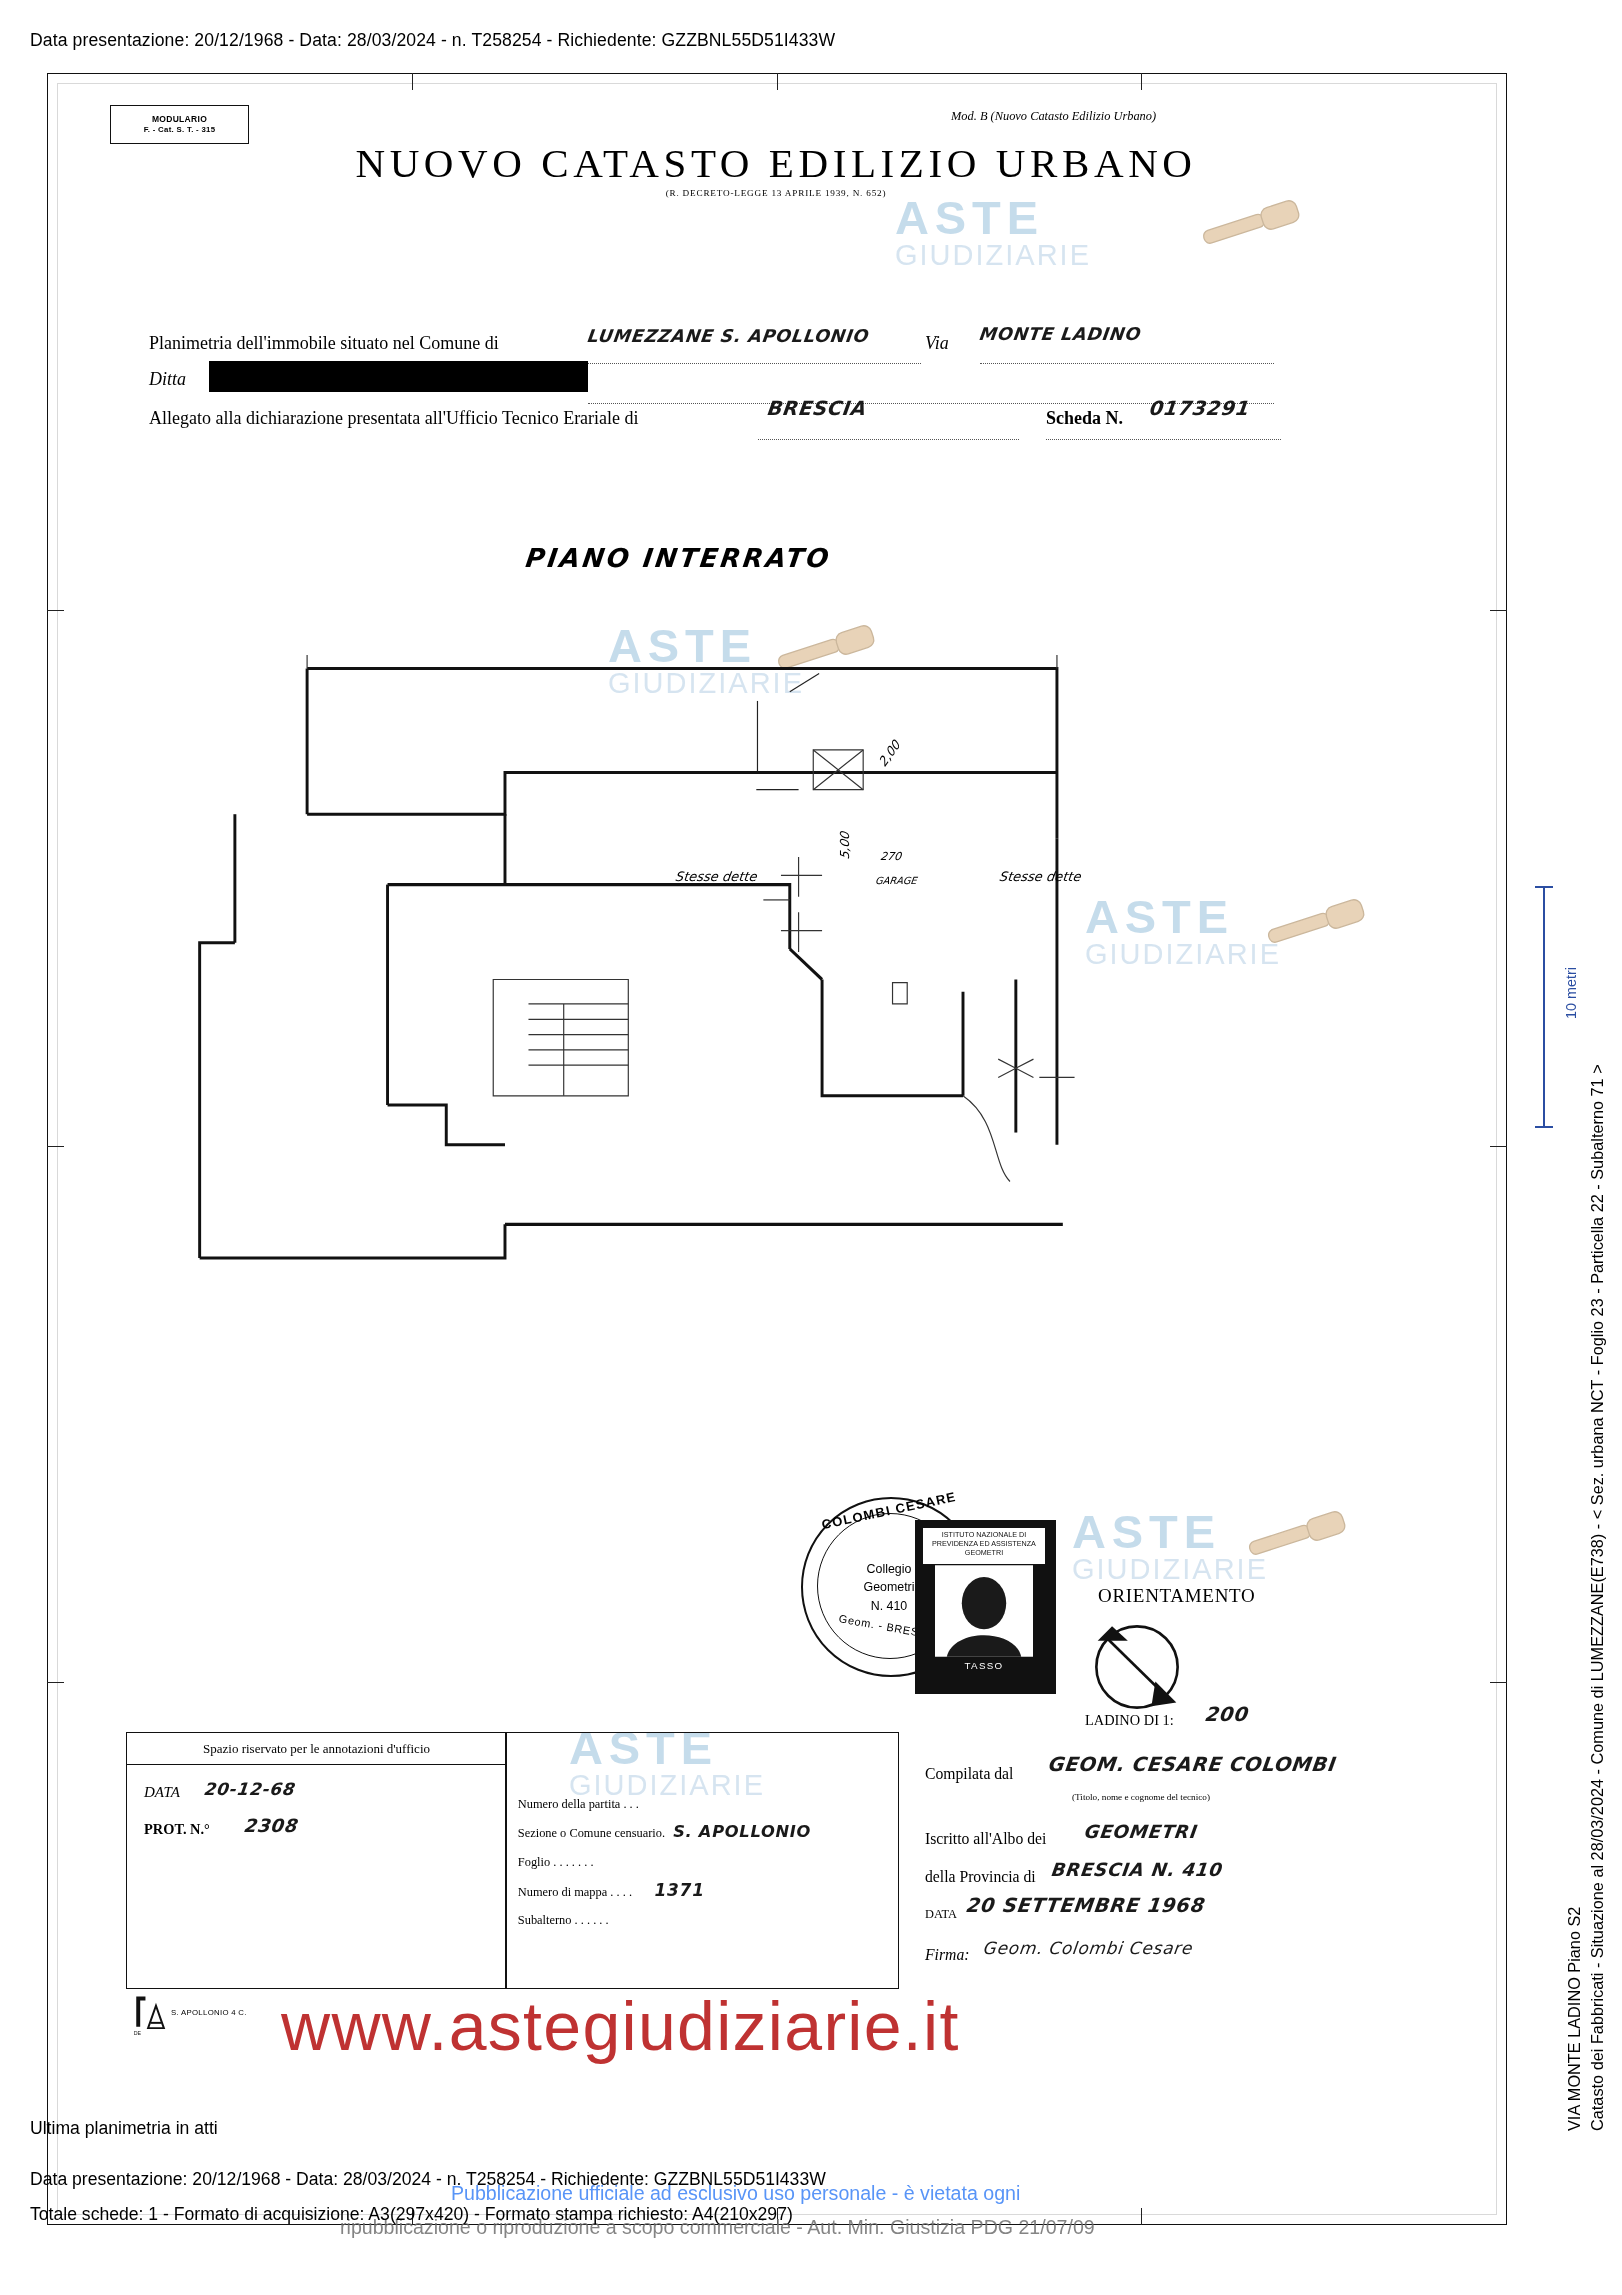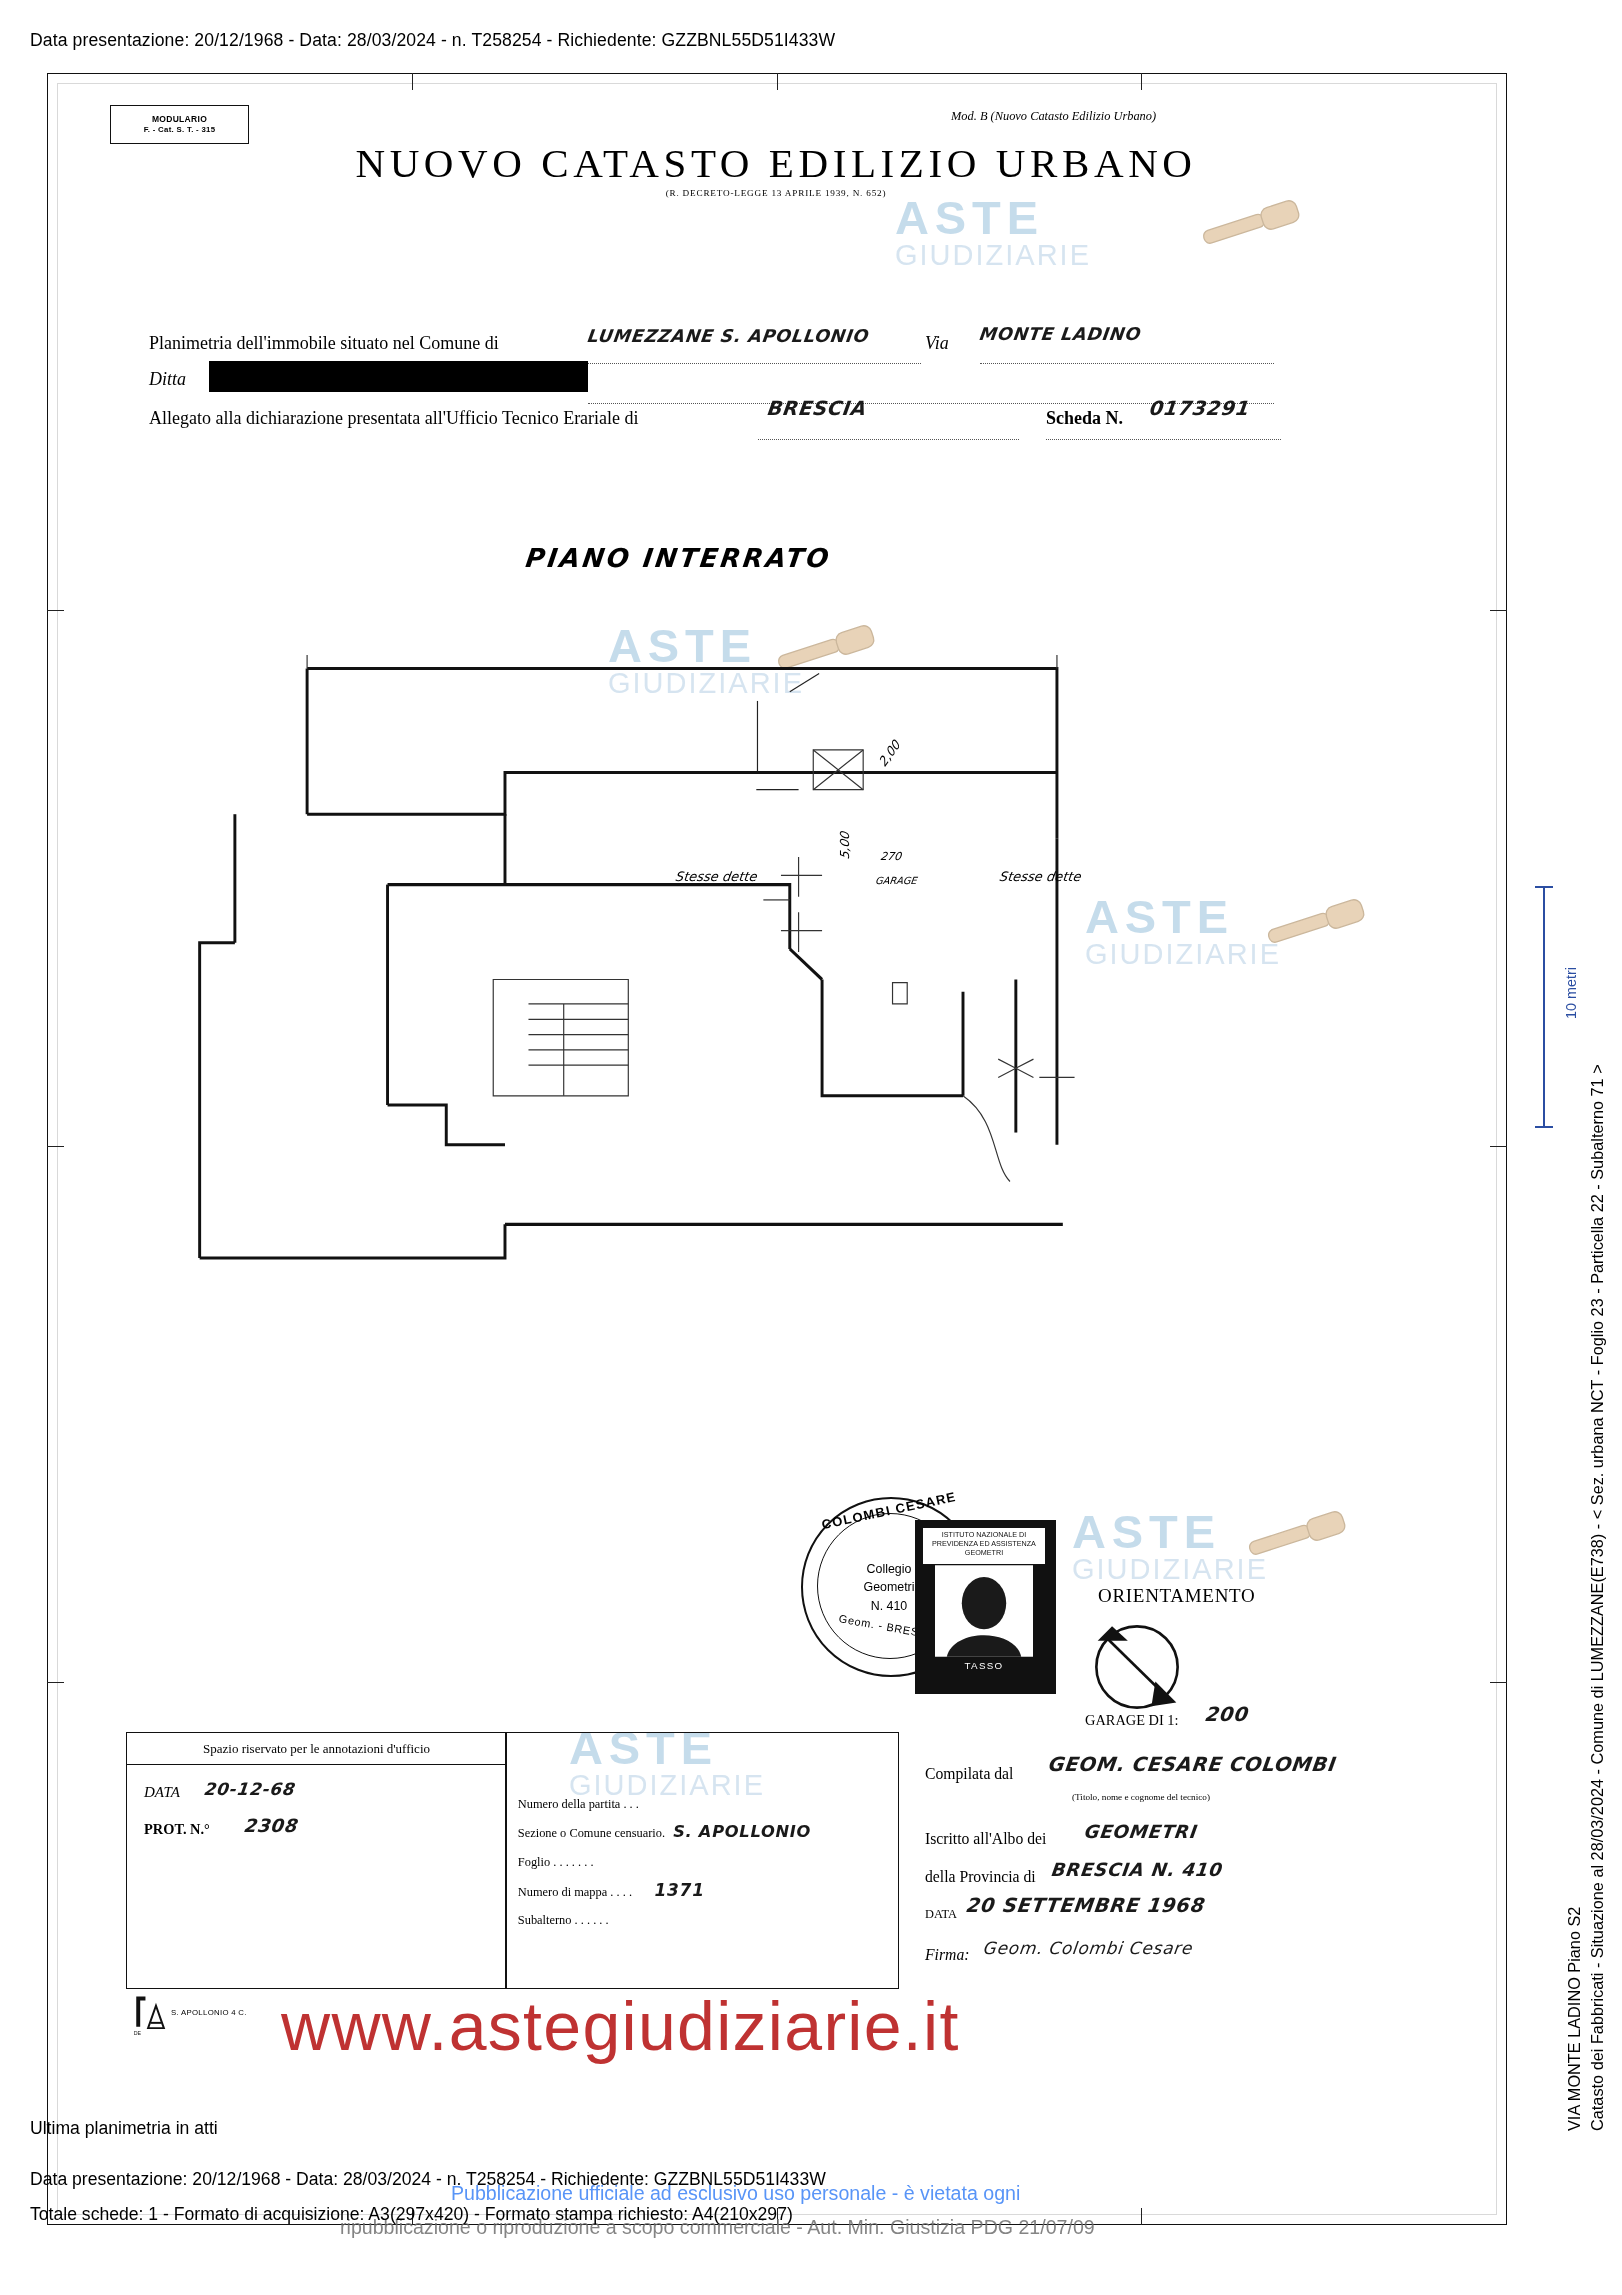--- a/index.html
+++ b/index.html
@@ -264,21 +264,21 @@
   </div>
 </div>
 
 <div class="orient" style="left:1098px;top:1585px;font-size:19px;letter-spacing:0.7px;">ORIENTAMENTO</div>
 <svg style="position:absolute;left:1078px;top:1608px;width:118px;height:118px;" viewBox="0 0 180 180">
   <circle cx="90" cy="90" r="62" fill="none" stroke="#111" stroke-width="4"></circle>
   <path d="M40 42 L140 140" stroke="#111" stroke-width="4"></path>
   <path d="M52 28 L30 50 L76 50 Z" fill="#111"></path>
   <path d="M118 112 L150 144 L112 150 Z" fill="#111"></path>
 </svg>
-<div class="orient" style="left:1085px;top:1712px;font-size:14.4px;">GARAGE DI 1:</div>
+<div class="orient" style="left:1085px;top:1712px;font-size:14.4px;">LADINO DI 1:</div>
 <div class="hand" style="position:absolute;left:1206px;top:1703px;font-size:19.6px;">200</div>
 
 <div class="orient" style="left:925px;top:1765px;font-size:15.7px;">Compilata dal</div>
 <div class="hand" style="position:absolute;left:1049px;top:1753px;font-size:19.6px;">GEOM. CESARE COLOMBI</div>
 <div class="orient" style="left:1072px;top:1792px;font-size:9.2px;">(Titolo, nome e cognome del tecnico)</div>
 <div class="orient" style="left:925px;top:1830px;font-size:15.7px;">Iscritto all'Albo dei</div>
 <div class="hand" style="position:absolute;left:1085px;top:1821px;font-size:18.3px;">GEOMETRI</div>
 <div class="orient" style="left:925px;top:1868px;font-size:15.7px;">della Provincia di</div>
 <div class="hand" style="position:absolute;left:1052px;top:1859px;font-size:18.3px;">BRESCIA N. 410</div>
 <div class="orient" style="left:925px;top:1907px;font-size:12.4px;">DATA</div>

